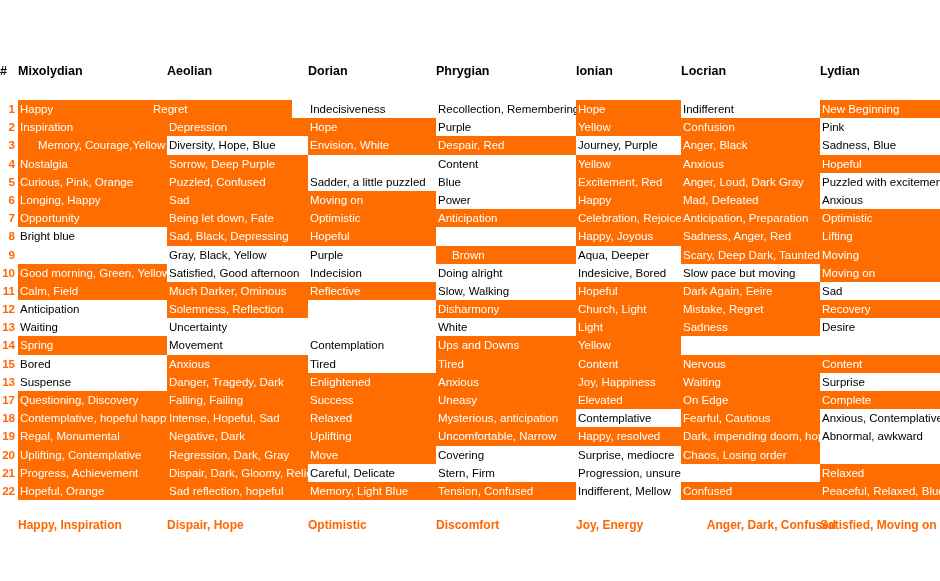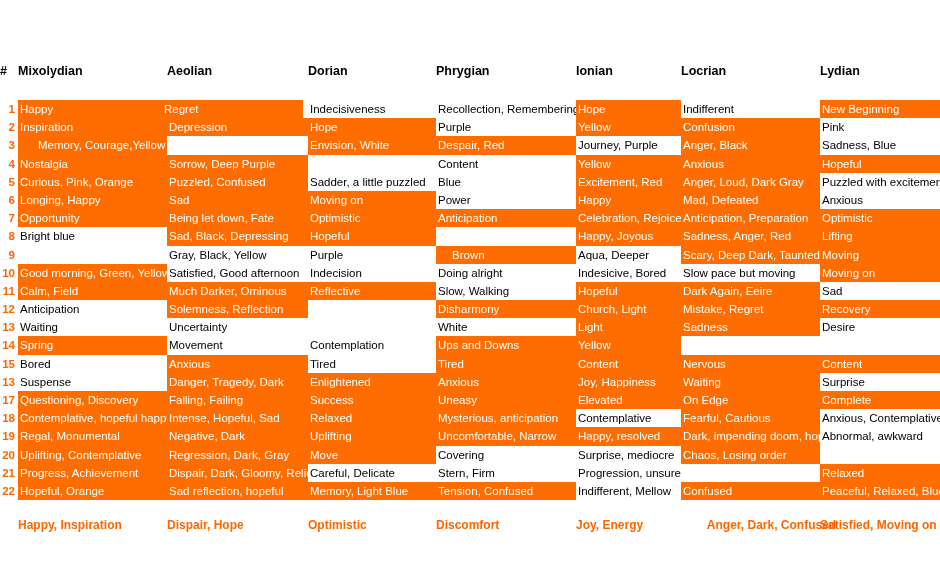--- a/index.html
+++ b/index.html
@@ -111,40 +111,41 @@
       <div class="hdr-cell" style="left: 436px; width: 140px;">Phrygian</div>
       <div class="hdr-cell" style="left: 576px; width: 105px;">Ionian</div>
       <div class="hdr-cell" style="left: 681px; width: 139px;">Locrian</div>
       <div class="hdr-cell" style="left: 820px; width: 120px;">Lydian</div>
     </div>
 
   <div id="grid">
       <div class="row">
         <div class="rownum">1</div>
         <div class="cell hl" style="left: 18px; width: 149px;">Happy</div>
-        <div class="cell hl" style="left: 162px; width: 141px;">Regret</div>
+        <div class="cell hl" style="left: 151px; width: 141px;">Regret</div>
         <div class="cell" style="left: 308px; width: 128px;">Indecisiveness</div>
         <div class="cell" style="left: 436px; width: 140px;">Recollection, Remembering</div>
         <div class="cell hl" style="left: 576px; width: 105px;">Hope</div>
         <div class="cell" style="left: 681px; width: 139px;">Indifferent</div>
         <div class="cell hl" style="left: 820px; width: 120px;">New Beginning</div>
       </div>
       <div class="row">
         <div class="rownum">2</div>
         <div class="cell hl" style="left: 18px; width: 149px;">Inspiration</div>
         <div class="cell hl" style="left: 167px; width: 141px;">Depression</div>
         <div class="cell hl" style="left: 308px; width: 128px;">Hope</div>
         <div class="cell" style="left: 436px; width: 140px;">Purple</div>
         <div class="cell hl" style="left: 576px; width: 105px;">Yellow</div>
         <div class="cell hl" style="left: 681px; width: 139px;">Confusion</div>
         <div class="cell" style="left: 820px; width: 120px;">Pink</div>
       </div>
       <div class="row">
         <div class="rownum">3</div>
         <div class="cell hl" style="left: 18px; width: 149px; padding-left: 20px;">Memory, Courage,Yellow</div>
+        <div class="cell" style="left: 167px; width: 141px;">Diversity, Hope, Blue</div>
         <div class="cell hl" style="left: 308px; width: 128px;">Envision, White</div>
         <div class="cell hl" style="left: 436px; width: 140px;">Despair, Red</div>
         <div class="cell" style="left: 576px; width: 105px;">Journey, Purple</div>
         <div class="cell hl" style="left: 681px; width: 139px;">Anger, Black</div>
         <div class="cell" style="left: 820px; width: 120px;">Sadness, Blue</div>
       </div>
       <div class="row">
         <div class="rownum">4</div>
         <div class="cell hl" style="left: 18px; width: 149px;">Nostalgia</div>
         <div class="cell hl" style="left: 167px; width: 141px;">Sorrow, Deep Purple</div>

